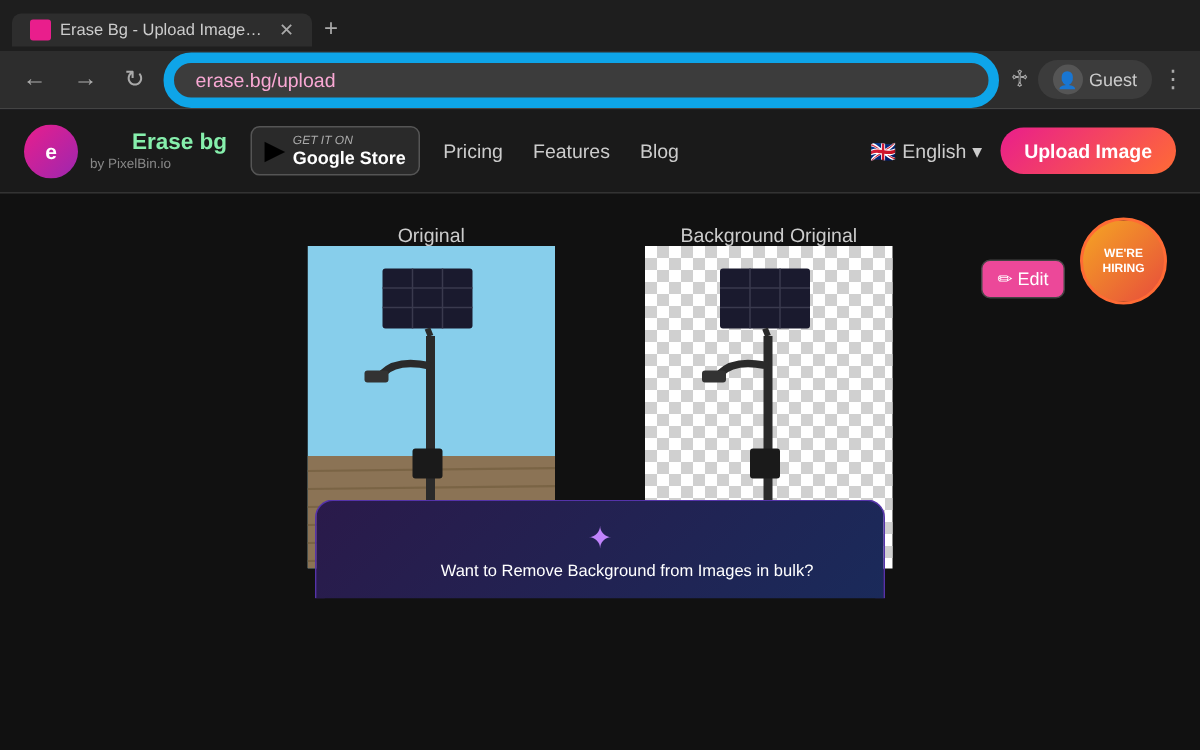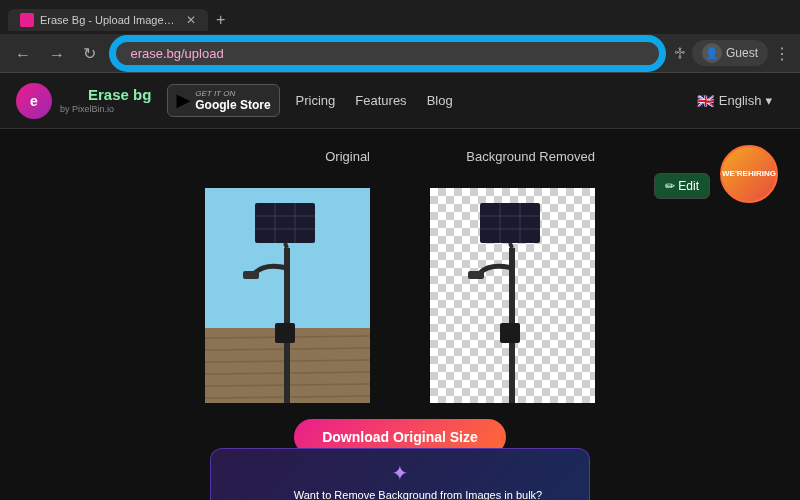--- a/index.html
+++ b/index.html
@@ -227,22 +227,22 @@
     .images-section {
       display: flex;
       gap: 60px;
       justify-content: center;
       position: relative;
     }
 
     .image-panel {
       display: flex;
       flex-direction: column;
-      align-items: flex-end;
-      gap: 24px;
+      align-items: center;
+      gap: 0;
     }
 
     .image-label {
       color: #ccc;
       font-size: 13px;
       font-weight: 500;
     }
 
     .original-image {
       width: 165px;
@@ -273,39 +273,39 @@
 
     .edit-btn-area {
       position: absolute;
       top: 0;
       right: 0;
     }
     .edit-btn {
       display: flex;
       align-items: center;
       gap: 4px;
-      background: #14532d;
+      background: #ec4899;
       border: 1px solid #444;
       border-radius: 6px;
       padding: 5px 10px;
       color: white;
       font-size: 12px;
       cursor: pointer;
     }
 
     .hiring-badge {
       position: absolute;
       top: -4px;
       right: 0;
       width: 58px;
       height: 58px;
       border-radius: 50%;
       background: linear-gradient(135deg, #f5a623, #e74c3c);
       display: flex;
-      flex-direction: row;
+      flex-direction: column;
       align-items: center;
       justify-content: center;
       cursor: pointer;
       border: 2px solid #ff6b35;
     }
     .hiring-badge-text {
       color: white;
       font-size: 8px;
       font-weight: bold;
       text-align: center;
@@ -427,20 +427,21 @@
       <a class="nav-link">Features</a>
       <a class="nav-link">Blog</a>
     </div>
 
     <div class="language-selector">
       <span class="flag">🇬🇧</span>
       <span>English</span>
       <span>▾</span>
     </div>
 
+    <button class="upload-btn">Upload Image</button>
   </div>
 
   <div class="main-content">
     <div style="position:relative;">
       <div class="images-section">
 
         <div class="image-panel">
           <span class="image-label">Original</span>
           <div class="original-image">
             <svg width="165" height="215" viewBox="0 0 165 215">
@@ -469,21 +470,21 @@
               <path d="M 82 80 Q 60 75 50 85" stroke="#2a2a2a" stroke-width="5" fill="none"></path>
 
               <rect x="38" y="83" width="16" height="8" fill="#333" rx="2"></rect>
 
               <rect x="70" y="135" width="20" height="20" fill="#1a1a1a" rx="2"></rect>
             </svg>
           </div>
         </div>
 
         <div class="image-panel">
-          <span class="image-label">Background Removed</span>
+          <span class="image-label">Background Original</span>
           <div class="removed-bg-image">
             <div class="checkerboard">
               <svg width="165" height="215" viewBox="0 0 165 215">
 
                 <rect x="79" y="60" width="6" height="155" fill="#2a2a2a"></rect>
 
                 <rect x="50" y="15" width="60" height="40" fill="#1a1a2e" rx="2"></rect>
                 <line x1="70" y1="15" x2="70" y2="55" stroke="#3a3a4e" stroke-width="1"></line>
                 <line x1="90" y1="15" x2="90" y2="55" stroke="#3a3a4e" stroke-width="1"></line>
                 <line x1="50" y1="28" x2="110" y2="28" stroke="#3a3a4e" stroke-width="1"></line>
@@ -507,28 +508,20 @@
 
       </div>
 
       <div class="hiring-badge" style="position:absolute; top:-4px; right:2px;">
         <span class="hiring-badge-text">WE'RE</span>
         <span class="hiring-badge-text">HIRING</span>
       </div>
 
     </div>
 
-    <div class="actions-area">
-      <button class="download-btn">Download Original Size</button>
-      <div class="rating-area">
-        <span>Rate this result:</span>
-        <span style="font-size:20px; cursor:pointer;">😞</span>
-        <span style="font-size:20px; cursor:pointer;">😐</span>
-      </div>
-    </div>
 
     <div class="bulk-banner">
       <span class="bulk-icon" style="color:#c084fc; font-size:20px;">✦</span>
       <span class="bulk-banner-text">Want to Remove Background from Images in bulk?</span>
     </div>
 
   </div>
 </div>
 
 </body></html>

